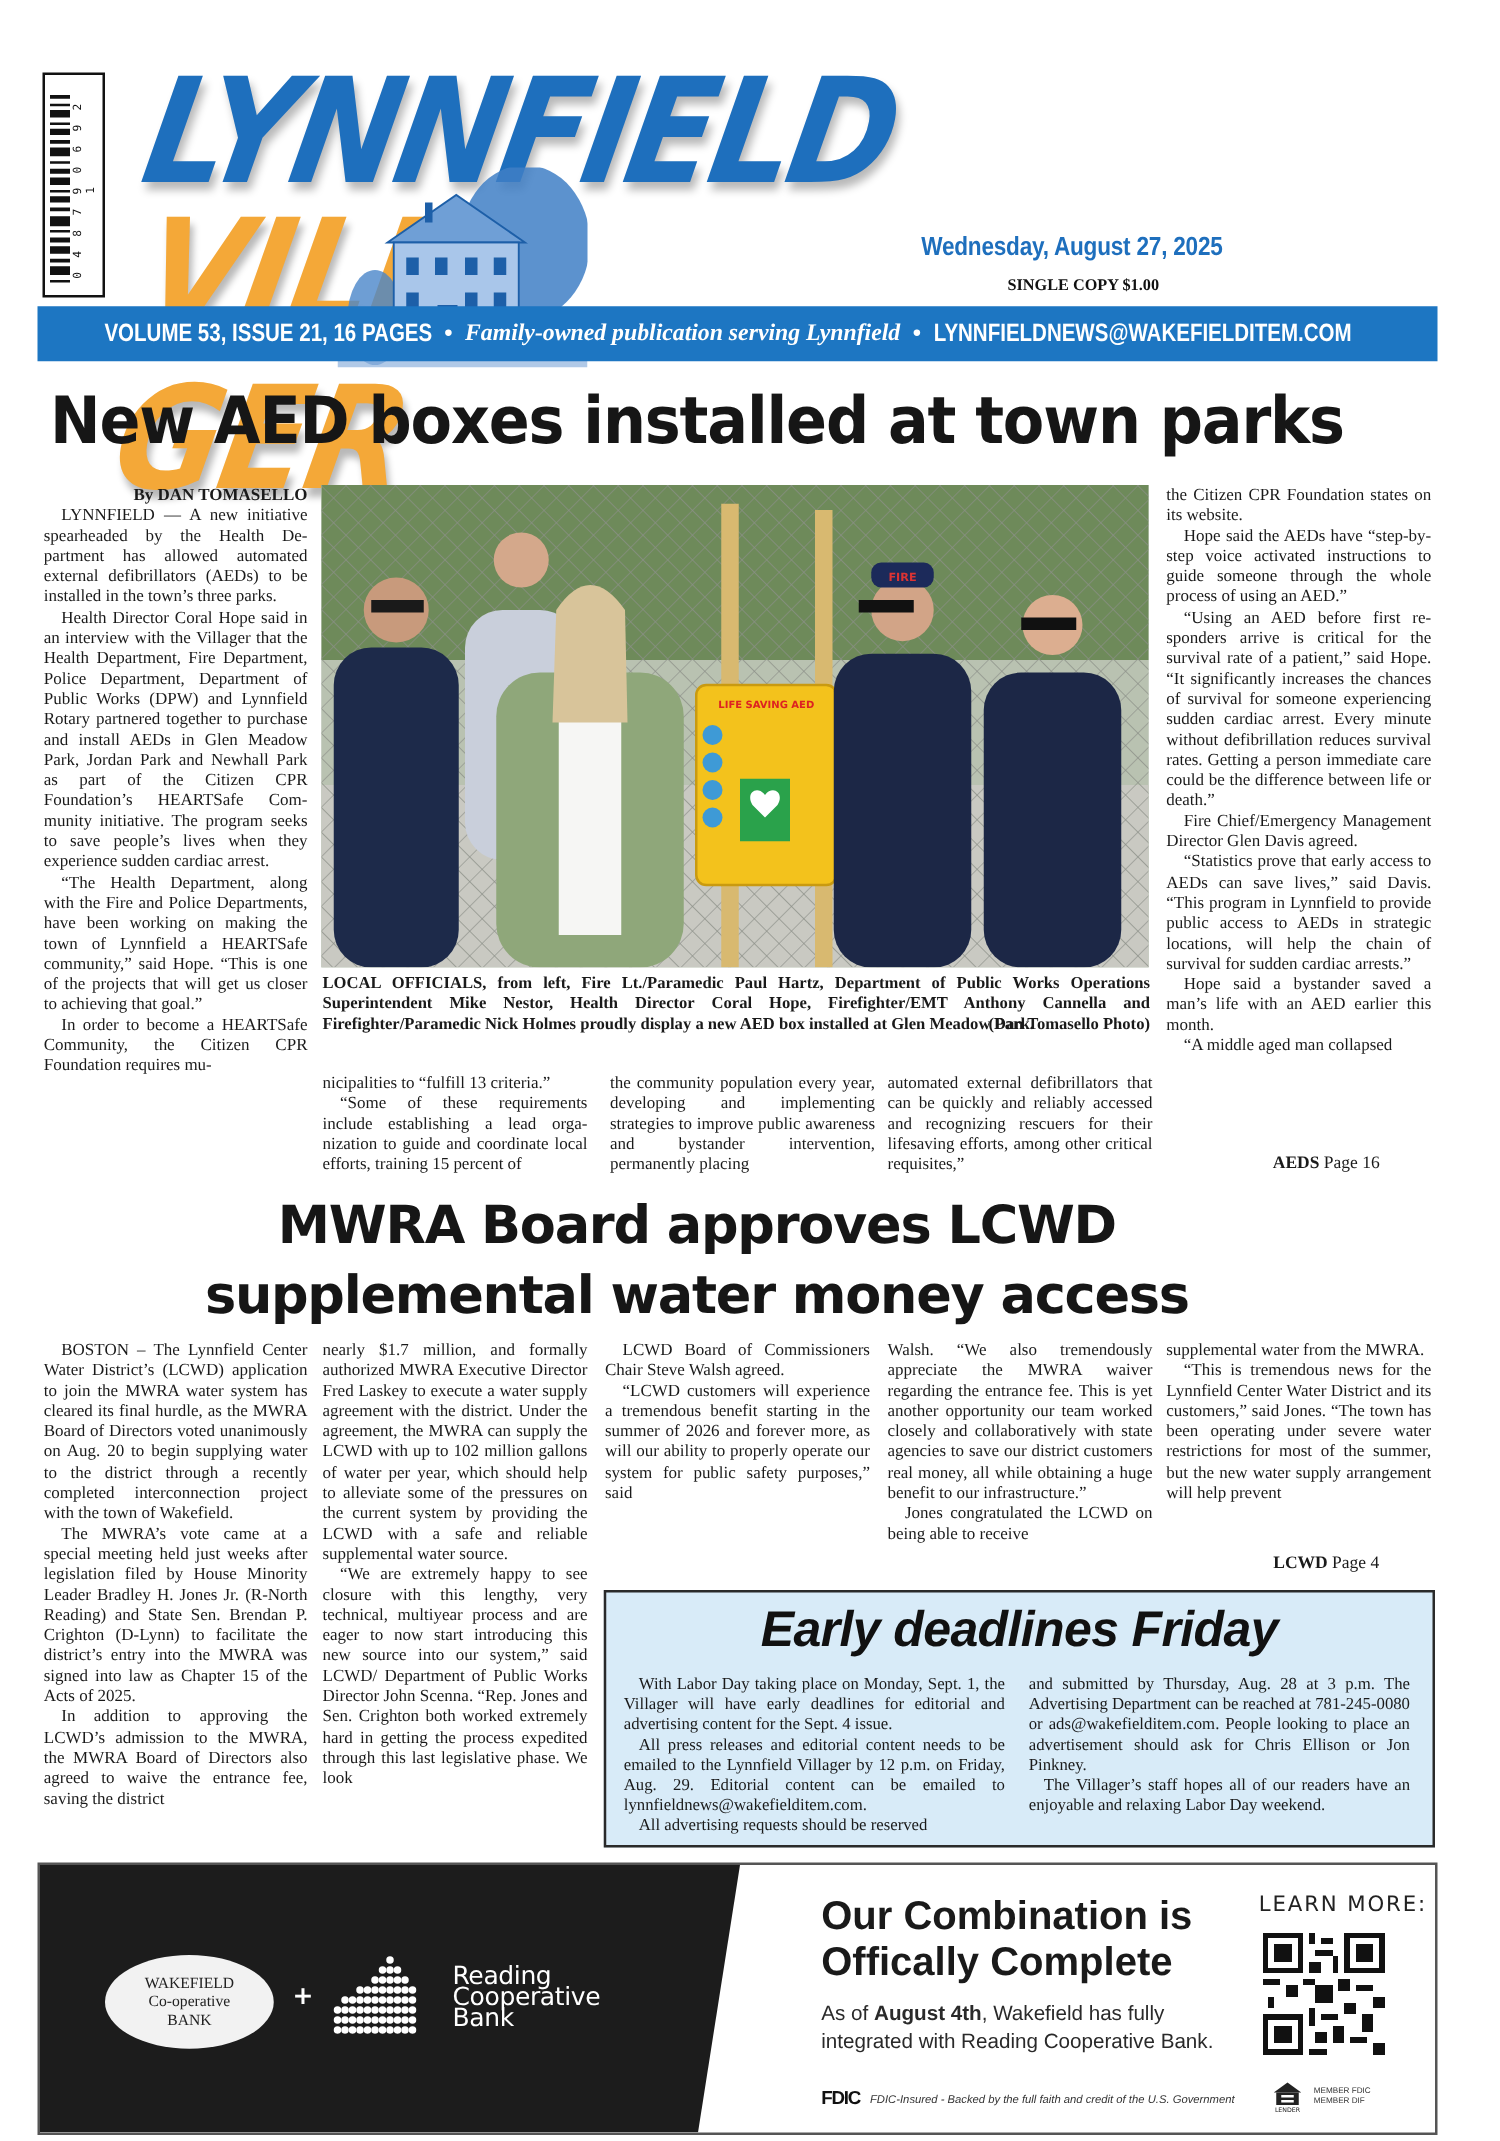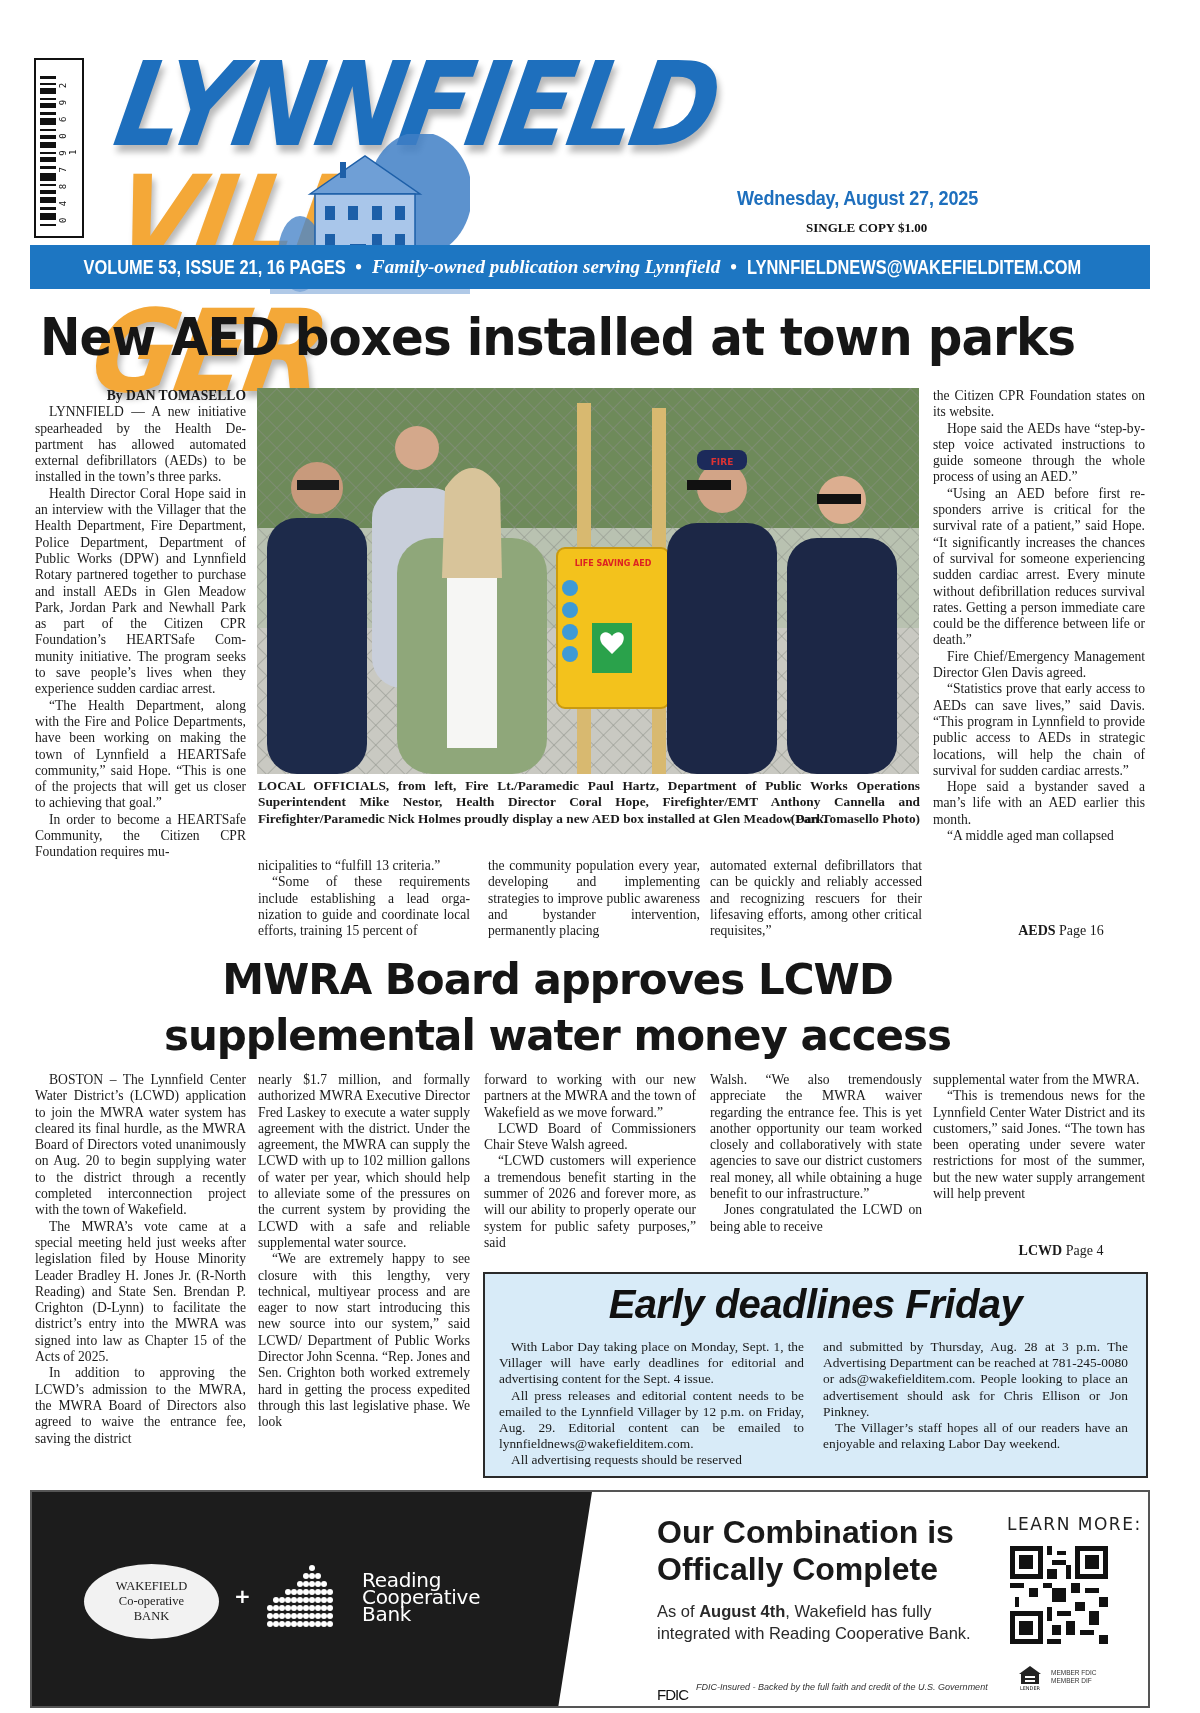--- a/index.html
+++ b/index.html
@@ -53,21 +53,21 @@
   
   .ad { position: absolute; left: 30px; top: 1490px; width: 1120px; height: 218px; border: 2px solid #555; background: #fff; overflow: hidden; }
   .ad .dark { position: absolute; left: 0; top: 0; width: 560px; height: 100%; background: #1c1c1c; clip-path: polygon(0 0, 100% 0, 94% 100%, 0 100%); }
   .ad .oval { position: absolute; left: 52px; top: 72px; width: 135px; height: 75px; border-radius: 50%; background: #f2f2f2; color: #222; font-family: "Liberation Serif", serif; font-size: 12.5px; line-height: 15px; text-align: center; display: flex; flex-direction: column; justify-content: center; }
   .ad .plus { position: absolute; left: 202px; top: 92px; color: #fff; font-family: "DejaVu Sans", sans-serif; font-weight: bold; font-size: 20px; }
   .ad .rcb-icon { position: absolute; left: 230px; top: 70px; }
   .ad .rcb-name { position: absolute; left: 330px; top: 80px; color: #fff; font-family: "DejaVu Sans", sans-serif; font-size: 20px; line-height: 17px; letter-spacing: -0.3px; }
   .ad .title { position: absolute; left: 625px; top: 22px; font-family: "Liberation Sans", sans-serif; font-weight: bold; font-size: 32px; line-height: 37px; color: #1a1a1a; }
   .ad .sub { position: absolute; left: 625px; top: 108px; font-family: "Liberation Sans", sans-serif; font-size: 16.5px; line-height: 22px; color: #2a2a2a; }
   .ad .fdic { position: absolute; left: 625px; top: 178px; display: flex; align-items: center; gap: 8px; }
-  .ad .fdic .logo-f { font-family: "Liberation Sans", sans-serif; font-weight: normal; font-size: 15px; letter-spacing: -1px; color: #111; margin-top: 16px; }
+  .ad .fdic .logo-f { font-family: "Liberation Sans", sans-serif; font-weight: bold; font-size: 15px; letter-spacing: -1px; color: #111; }
   .ad .fdic .legal { font-family: "Liberation Sans", sans-serif; font-style: italic; font-size: 9px; color: #333; }
   .ad .learn { position: absolute; left: 975px; top: 22px; font-family: "DejaVu Sans", sans-serif; font-size: 17px; letter-spacing: 1.5px; color: #222; }
   .ad .qr { position: absolute; left: 978px; top: 48px; width: 98px; height: 110px; }
   .ad .ehl { position: absolute; left: 985px; top: 172px; display: flex; align-items: center; gap: 8px; }
   .ad .ehl .member { font-family: "Liberation Sans", sans-serif; font-size: 6.5px; line-height: 8px; color: #333; }
 </style>
 </head>
 <body>
 
 <div class="barcode">
@@ -225,21 +225,20 @@
 <div class="col" style="left:35px; top:1072px; width:211px;">
   <p>BOSTON – The Lynnfield Cen­ter Water District’s (LCWD) ap­plication to join the MWRA wa­ter system has cleared its final hurdle, as the MWRA Board of Directors voted unanimously on Aug. 20 to begin supplying water to the district through a recently completed interconnection proj­ect with the town of Wakefield.</p>
   <p>The MWRA’s vote came at a special meeting held just weeks after legislation filed by House Minority Leader Bradley H. Jones Jr. (R-North Reading) and State Sen. Brendan P. Crighton (D-Lynn) to facilitate the dis­trict’s entry into the MWRA was signed into law as Chapter 15 of the Acts of 2025.</p>
   <p>In addition to approving the LCWD’s admission to the MWRA, the MWRA Board of Di­rectors also agreed to waive the entrance fee, saving the district</p>
 </div>
 <div class="col" style="left:258px; top:1072px; width:212px;">
   <p class="noindent">nearly $1.7 million, and formal­ly authorized MWRA Executive Director Fred Laskey to execute a water supply agreement with the district. Under the agree­ment, the MWRA can supply the LCWD with up to 102 million gallons of water per year, which should help to alleviate some of the pressures on the current system by providing the LCWD with a safe and reliable supple­mental water source.</p>
   <p>“We are extremely happy to see closure with this lengthy, very technical, multiyear pro­cess and are eager to now start introducing this new source into our system,” said LCWD/ Department of Public Works Di­rector John Scenna. “Rep. Jones and Sen. Crighton both worked extremely hard in getting the process expedited through this last legislative phase. We look</p>
 </div>
 <div class="col" style="left:484px; top:1072px; width:212px;">
-  <p class="noindent">forward to working with our new partners at the MWRA and the town of Wakefield as we move forward.”</p>
   <p>LCWD Board of Commission­ers Chair Steve Walsh agreed.</p>
   <p>“LCWD customers will experi­ence a tremendous benefit start­ing in the summer of 2026 and forever more, as will our ability to properly operate our system for public safety purposes,” said</p>
 </div>
 <div class="col" style="left:710px; top:1072px; width:212px;">
   <p class="noindent">Walsh. “We also tremendously appreciate the MWRA waiver regarding the entrance fee. This is yet another opportunity our team worked closely and col­laboratively with state agencies to save our district customers real money, all while obtaining a huge benefit to our infrastruc­ture.”</p>
   <p>Jones congratulated the LCWD on being able to receive</p>
 </div>
 <div class="col" style="left:933px; top:1072px; width:212px;">
   <p class="noindent">supplemental water from the MWRA.</p>
   <p>“This is tremendous news for the Lynnfield Center Wa­ter District and its customers,” said Jones. “The town has been operating under severe water restrictions for most of the sum­mer, but the new water supply arrangement will help prevent</p>

